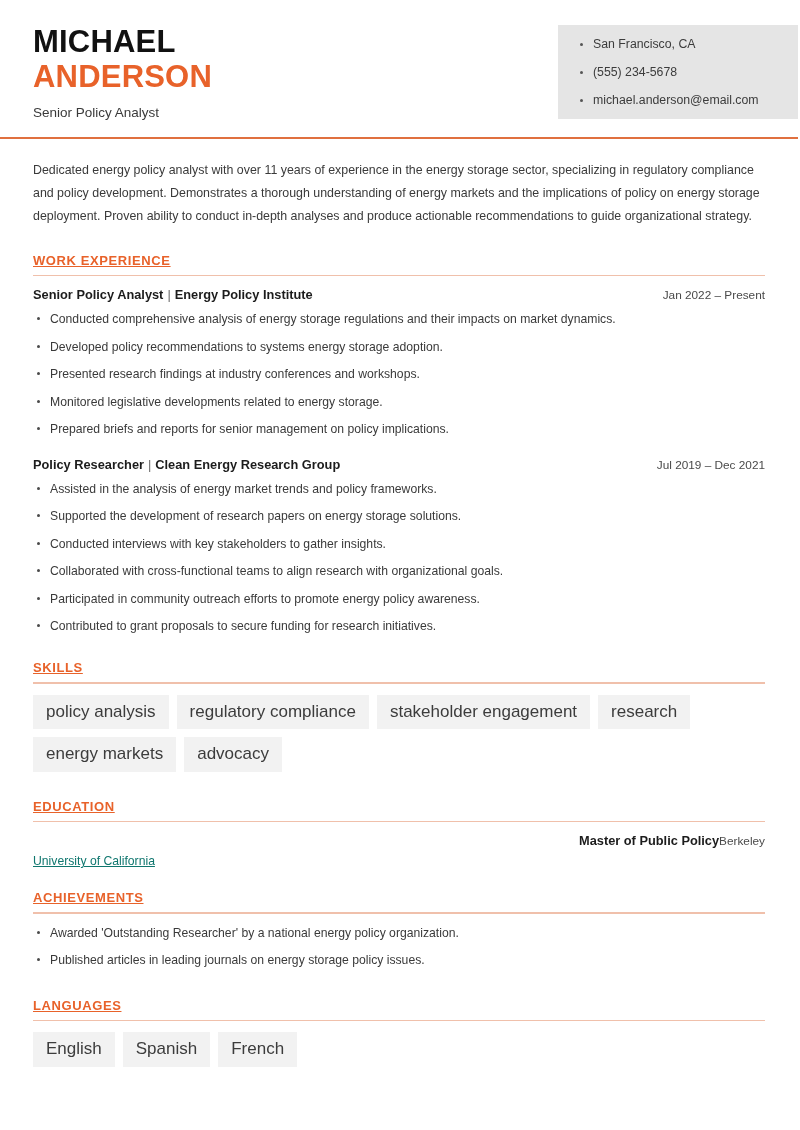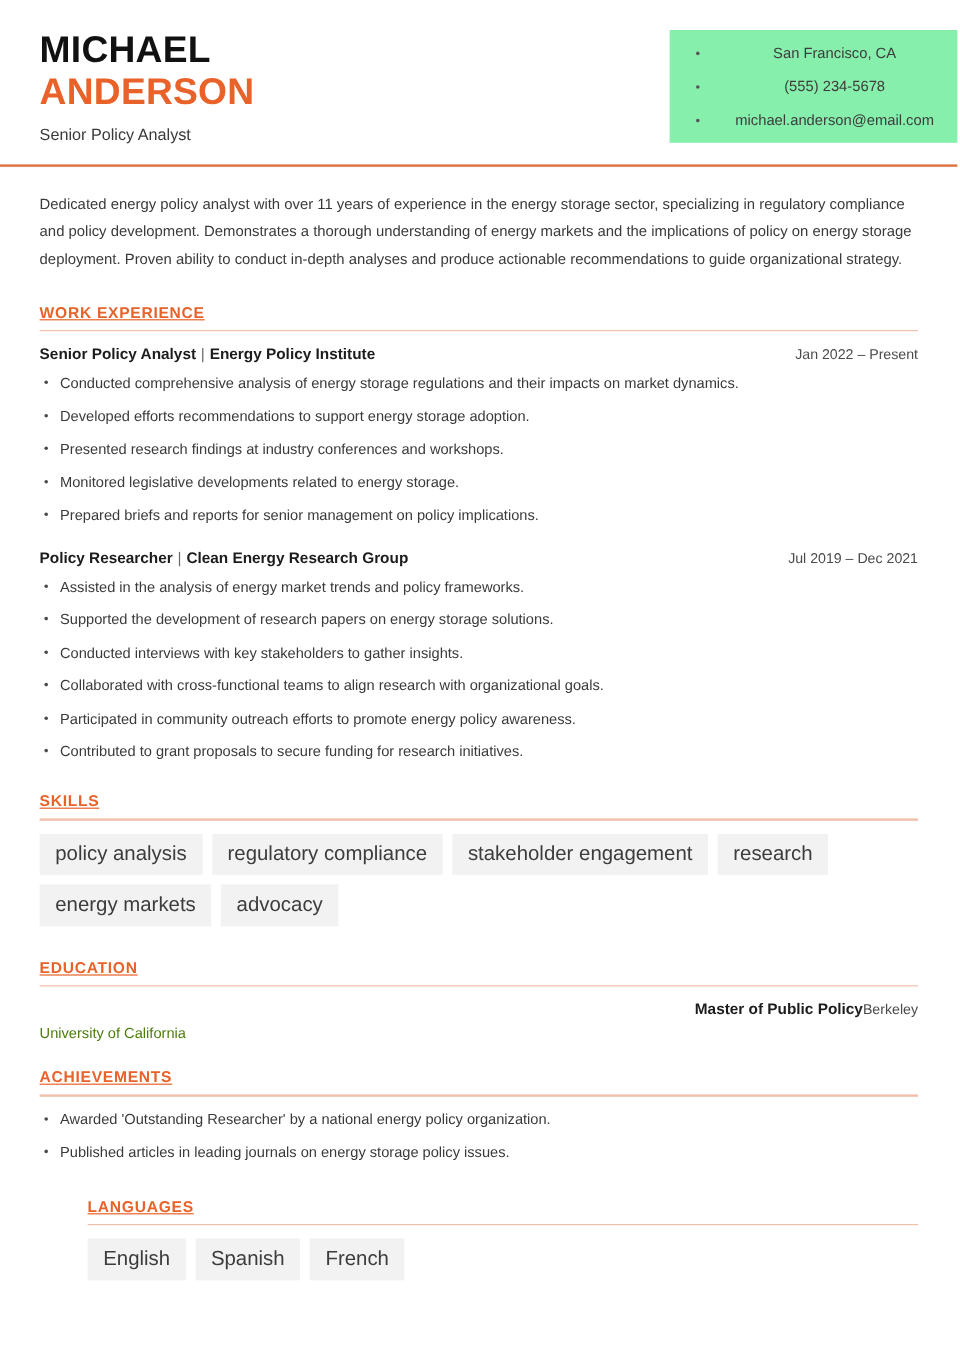--- a/index.html
+++ b/index.html
@@ -50,26 +50,25 @@
   .name-first { color: #111111; }
   .name-last  { color: #e8622a; }
   .job-title {
     margin-top: 11px;
     font-size: 13.5px;
     color: #3a3a3a;
     font-weight: normal;
   }
 
   .contact-panel {
-    background: #86efac;
+    background: #e5e5e5;
     width: 240px;
     margin-top: 25px;
     padding: 12px 0 12px 22px;
     align-self: flex-start;
-    text-align: center;
   }
   .contact-list {
     list-style: none;
     margin: 0;
     padding: 0;
   }
   .contact-list li {
     position: relative;
     font-size: 12.3px;
     color: #3c3c3c;
@@ -200,28 +199,29 @@
     font-size: 12.8px;
     font-weight: bold;
     color: #1c1c1c;
   }
   .edu-location {
     font-size: 11.8px;
     color: #4a4a4a;
   }
   .edu-school {
     font-size: 12.2px;
-    color: #4d7c0f;
+    color: #0f766e;
     margin-top: 6px;
+    text-decoration: underline;
   }
 
   .section--skills { margin-top: 26px; }
   .section--education { margin-top: 27px; }
   .section--achievements { margin-top: 22px; }
-  .section--languages { margin-top: 29px; margin-left: 40px; }
+  .section--languages { margin-top: 29px; }
 </style>
 </head>
 <body>
 
 <div class="page">
 
   <div class="header">
     <div class="header-inner">
       <div class="identity">
         <div class="name-line name-first">MICHAEL</div>
@@ -250,21 +250,21 @@
 
       <div class="entry">
         <div class="entry-head">
           <div class="entry-heading">
             <span>Senior Policy Analyst</span><span class="entry-sep">|</span><span>Energy Policy Institute</span>
           </div>
           <div class="entry-dates">Jan 2022 – Present</div>
         </div>
         <ul class="bullets">
           <li>Conducted comprehensive analysis of energy storage regulations and their impacts on market dynamics.</li>
-          <li>Developed efforts recommendations to support energy storage adoption.</li>
+          <li>Developed policy recommendations to systems energy storage adoption.</li>
           <li>Presented research findings at industry conferences and workshops.</li>
           <li>Monitored legislative developments related to energy storage.</li>
           <li>Prepared briefs and reports for senior management on policy implications.</li>
         </ul>
       </div>
 
       <div class="entry">
         <div class="entry-head">
           <div class="entry-heading">
             <span>Policy Researcher</span><span class="entry-sep">|</span><span>Clean Energy Research Group</span>

